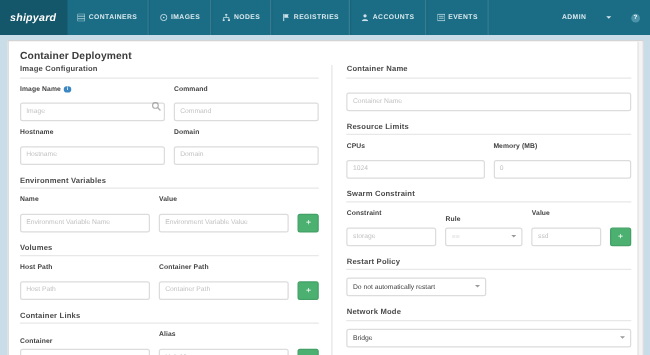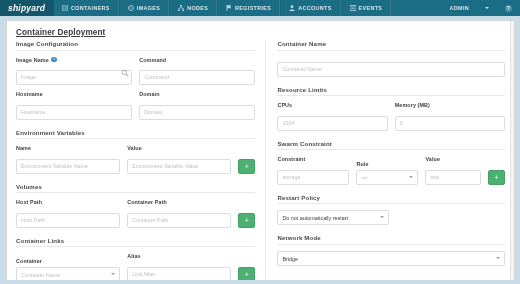--- a/index.html
+++ b/index.html
@@ -5,21 +5,21 @@
   * { box-sizing: border-box; margin: 0; padding: 0; }
   html, body {
     width: 520px; height: 284px;
     overflow: hidden;
     font-family: "Liberation Sans", sans-serif;
     background: #c9dde8;
   }
 
   
   .navbar {
-    height: 16px;
+    height: 28px;
     background: #1b6d85;
     display: flex;
     align-items: stretch;
     position: relative;
     z-index: 5;
   }
   .brand {
     background: #14566a;
     color: #ffffff;
     font-size: 8.5px;
@@ -85,21 +85,20 @@
     padding: 7px 9px 0 9px;
     position: relative;
     overflow: hidden;
   }
   .page-title {
     font-size: 8.2px;
     font-weight: bold;
     color: #3b3b3b;
     letter-spacing: .1px;
     margin-bottom: 3px;
-    text-decoration: underline;
   }
 
   .columns { display: flex; gap: 0; }
   .col-left { width: 253px; padding-right: 10px; }
   .col-right { width: 243px; padding-left: 11px; border-left: 1px solid #e6e6e6; min-height: 232px; }
 
   
   .section-title {
     font-size: 6.1px;
     font-weight: bold;

